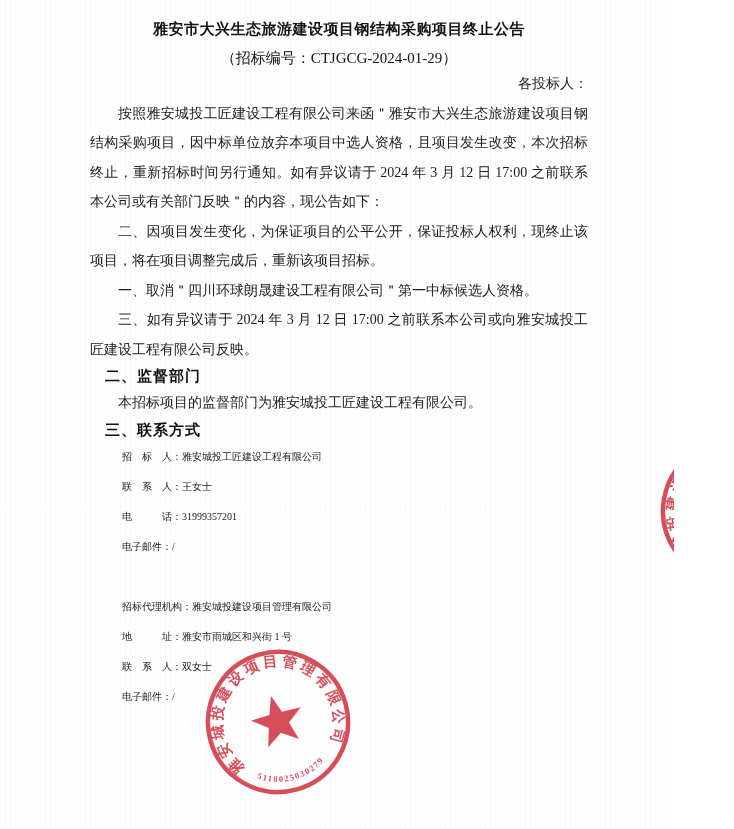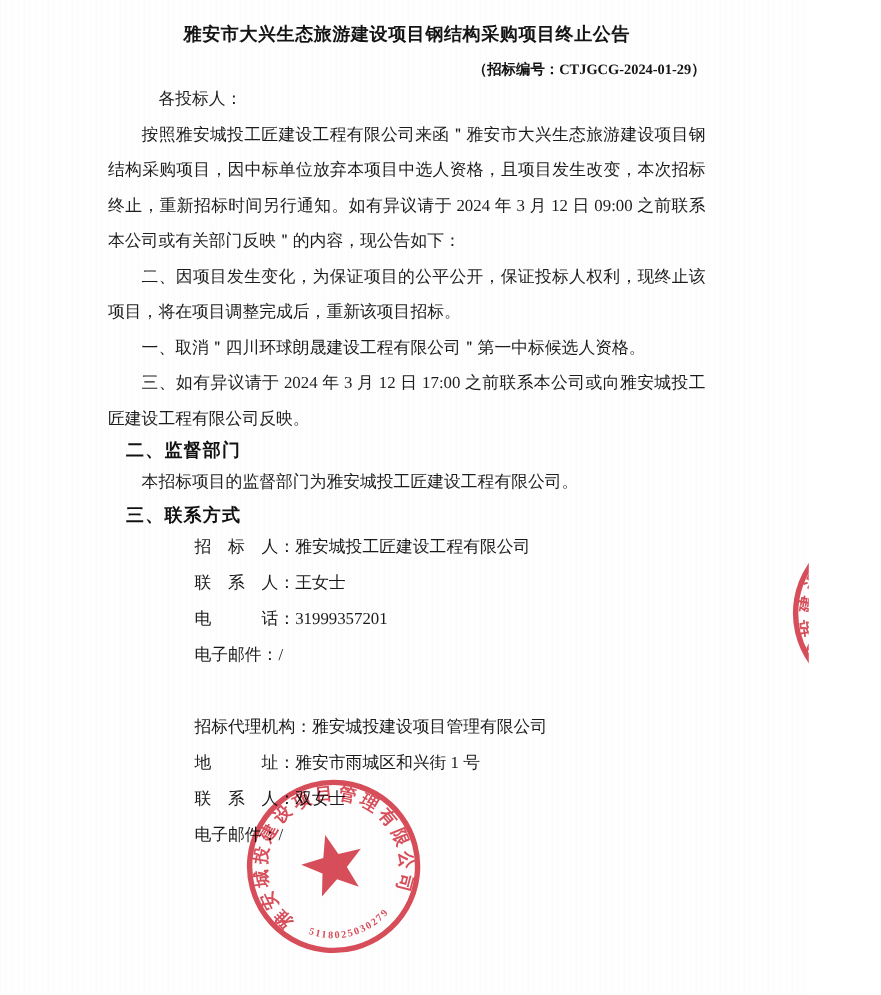--- a/index.html
+++ b/index.html
@@ -19,38 +19,38 @@
     position:relative;z-index:1;
     padding:10px 86px 0 90px;
   }
   .title{
     margin:0;padding-top:8px;
     font-size:15px;line-height:22px;font-weight:700;
     text-align:center;letter-spacing:0.5px;color:#141414;
   }
   .subtitle{
     margin-top:7px;
-    font-size:12px;line-height:22px;font-weight:700;
-    text-align:right;color:#141414;
+    font-size:15px;line-height:22px;font-weight:400;
+    text-align:center;color:#141414;
   }
   .sec-h{
     margin:0 0 0 15px;
     font-size:15px;line-height:24px;font-weight:700;color:#111;
     letter-spacing:1px;
   }
   .sec-h.first{margin-top:44px;}
-  .body-line{margin:0;font-size:14px;line-height:29.5px;}
+  .body-line{margin:0;font-size:14px;line-height:29.5px;text-align:right;}
   .salutation{text-indent:3em;}
   .para{
     margin:0;font-size:14px;line-height:29.5px;
     text-indent:2em;text-align:justify;color:#1c1c1c;
   }
   .supervision-body{margin:0;font-size:14px;line-height:30px;text-indent:2em;}
   .contact{margin:0;padding-left:32px;}
-  .contact-row{font-size:14px;line-height:30px;white-space:pre;margin-left:40px;}
+  .contact-row{font-size:10px;line-height:30px;white-space:pre;}
   .contact-row .lbl{color:#1a1a1a;}
   .contact-row .val{color:#1a1a1a;}
   .agency{margin-top:30px;}
   .stamp{
     position:absolute;z-index:2;
     mix-blend-mode:multiply;opacity:0.93;
     pointer-events:none;
   }
   .stamp-a{left:193px;top:637px;transform:rotate(-15deg);}
   .stamp-b{left:648px;top:426px;transform:rotate(-35deg);}
@@ -58,21 +58,21 @@
 </head>
 <body>
 
 <div class="page">
   <div class="doc">
 
     <h1 class="title">雅安市大兴生态旅游建设项目钢结构采购项目终止公告</h1>
     <div class="subtitle">（招标编号：CTJGCG-2024-01-29）</div>
 
     <p class="body-line salutation">各投标人：</p>
-    <p class="para">按照雅安城投工匠建设工程有限公司来函＂雅安市大兴生态旅游建设项目钢结构采购项目，因中标单位放弃本项目中选人资格，且项目发生改变，本次招标终止，重新招标时间另行通知。如有异议请于 2024 年 3 月 12 日 09:00 之前联系本公司或有关部门反映＂的内容，现公告如下：</p>
+    <p class="para">按照雅安城投工匠建设工程有限公司来函＂雅安市大兴生态旅游建设项目钢结构采购项目，因中标单位放弃本项目中选人资格，且项目发生改变，本次招标终止，重新招标时间另行通知。如有异议请于 2024 年 3 月 12 日 17:00 之前联系本公司或有关部门反映＂的内容，现公告如下：</p>
     <p class="para">二、因项目发生变化，为保证项目的公平公开，保证投标人权利，现终止该项目，将在项目调整完成后，重新该项目招标。</p>
     <p class="para">一、取消＂四川环球朗晟建设工程有限公司＂第一中标候选人资格。</p>
     <p class="para">三、如有异议请于 2024 年 3 月 12 日 17:00 之前联系本公司或向雅安城投工匠建设工程有限公司反映。</p>
 
     <h2 class="sec-h">二、监督部门</h2>
     <p class="supervision-body">本招标项目的监督部门为雅安城投工匠建设工程有限公司。</p>
 
     <h2 class="sec-h">三、联系方式</h2>
 
     <div class="contact tenderer">

